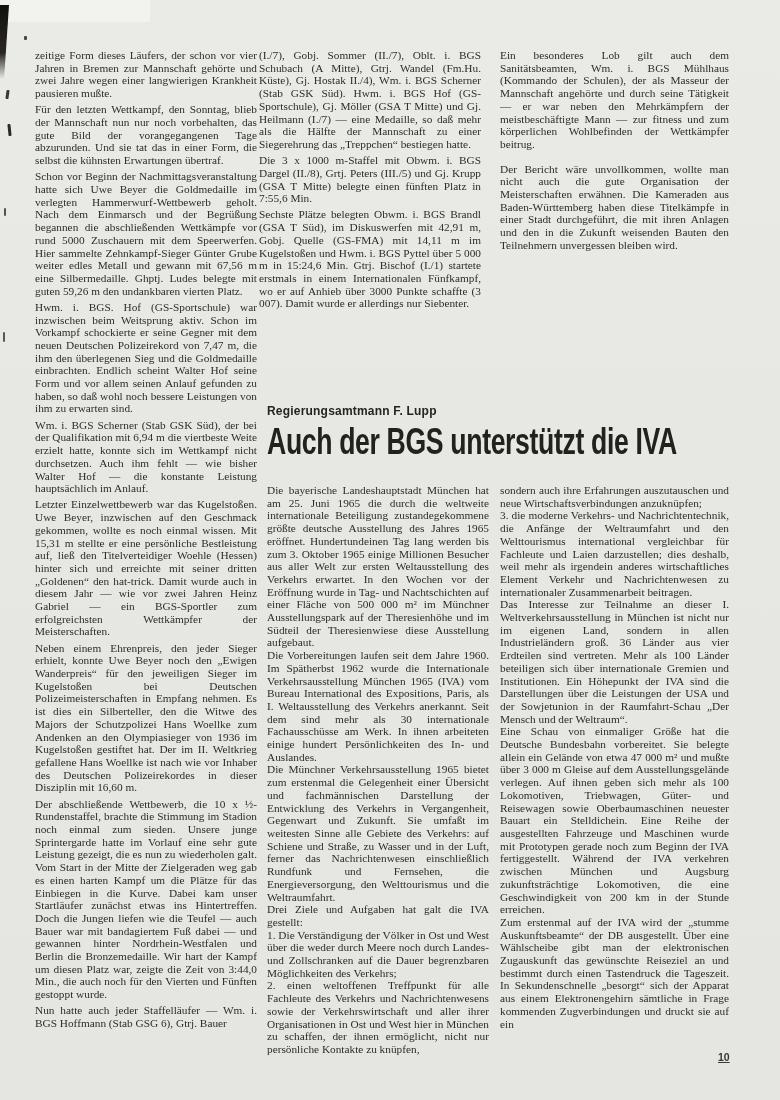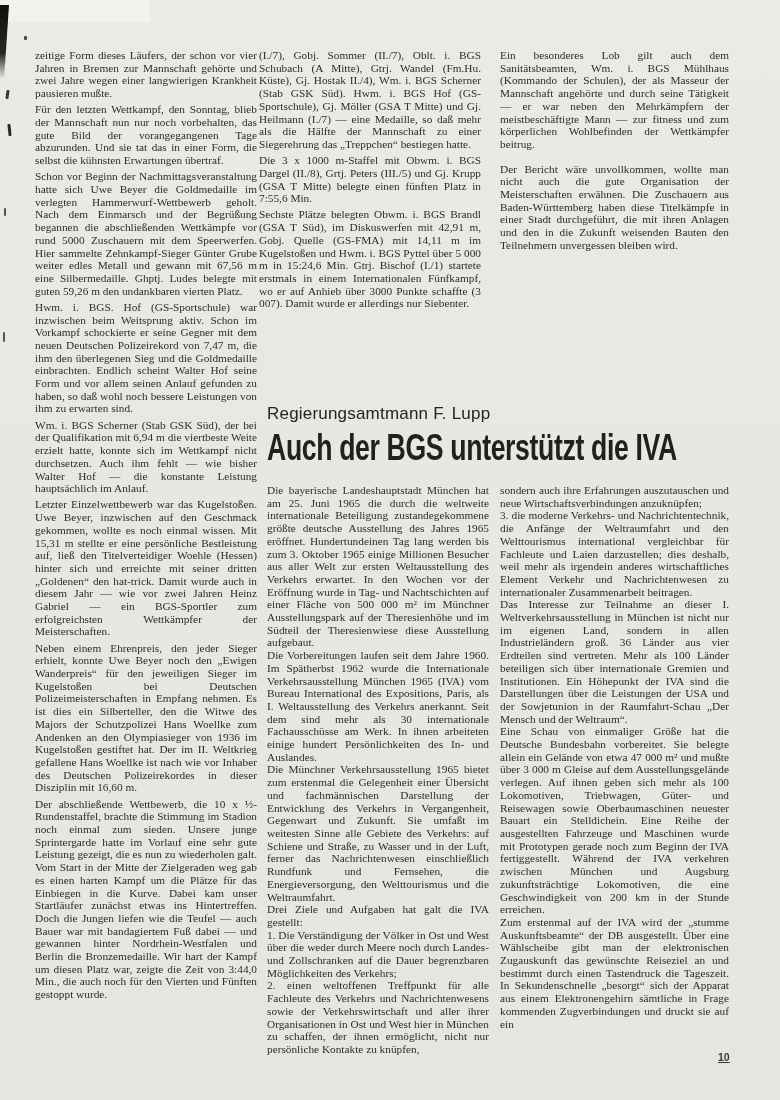--- a/index.html
+++ b/index.html
@@ -14,22 +14,22 @@
   .col p{margin:0 0 3.5px;}
   .col1{left:35px;top:49px;width:222px;height:1042px;}
   .col2{left:259px;top:49px;width:222px;height:336px;}
   .col3{left:500px;top:49px;width:229px;height:344px;}
   .col3 p{margin:0 0 12px;}
   .colA{left:267px;top:484px;width:222px;height:600px;}
   .colB{left:500px;top:484px;width:229px;height:600px;}
   .colA p,.colB p{margin:0;}
   .headline-block{position:absolute;left:267px;top:404px;width:472px;}
   .kicker{
-    font-family:"Liberation Sans",sans-serif;font-weight:normal;
-    font-size:17px;letter-spacing:.2px;color:#25241f;margin:0 0 4px;
+    font-family:"Liberation Sans",sans-serif;font-weight:bold;
+    font-size:12px;letter-spacing:.2px;color:#25241f;margin:0 0 4px;
   }
   .headline{
     font-family:"Liberation Sans",sans-serif;font-weight:bold;
     font-size:37px;letter-spacing:-.5px;color:#22211d;white-space:nowrap;
     transform:scaleX(.72);transform-origin:left center;margin:0 0 9px;line-height:40px;
   }
   .subtitle{
     font-family:"Liberation Sans",sans-serif;font-weight:bold;
     font-size:13.5px;letter-spacing:.2px;color:#25241f;margin:0;
   }
@@ -67,31 +67,32 @@
 
   <div class="col col1">
       <p>zeitige Form dieses Läufers, der schon vor vier Jahren in Bremen zur Mannschaft gehörte und zwei Jahre wegen einer langwierigen Krankheit pausieren mußte.</p>
       <p>Für den letzten Wettkampf, den Sonntag, blieb der Mannschaft nun nur noch vorbehalten, das gute Bild der vorangegangenen Tage abzurunden. Und sie tat das in einer Form, die selbst die kühnsten Erwartungen übertraf.</p>
       <p>Schon vor Beginn der Nachmittagsveranstaltung hatte sich Uwe Beyer die Goldmedaille im verlegten Hammerwurf-Wettbewerb geholt. Nach dem Einmarsch und der Begrüßung begannen die abschließenden Wettkämpfe vor rund 5000 Zuschauern mit dem Speerwerfen. Hier sammelte Zehnkampf-Sieger Günter Grube weiter edles Metall und gewann mit 67,56 m eine Silbermedaille. Ghptj. Ludes belegte mit guten 59,26 m den undankbaren vierten Platz.</p>
       <p>Hwm. i. BGS. Hof (GS-Sportschule) war inzwischen beim Weitsprung aktiv. Schon im Vorkampf schockierte er seine Gegner mit dem neuen Deutschen Polizeirekord von 7,47 m, die ihm den überlegenen Sieg und die Goldmedaille einbrachten. Endlich scheint Walter Hof seine Form und vor allem seinen Anlauf gefunden zu haben, so daß wohl noch bessere Leistungen von ihm zu erwarten sind.</p>
       <p>Wm. i. BGS Scherner (Stab GSK Süd), der bei der Qualifikation mit 6,94 m die viertbeste Weite erzielt hatte, konnte sich im Wettkampf nicht durchsetzen. Auch ihm fehlt — wie bisher Walter Hof — die konstante Leistung hauptsächlich im Anlauf.</p>
       <p>Letzter Einzelwettbewerb war das Kugelstoßen. Uwe Beyer, inzwischen auf den Geschmack gekommen, wollte es noch einmal wissen. Mit 15,31 m stellte er eine persönliche Bestleistung auf, ließ den Titelverteidiger Woehle (Hessen) hinter sich und erreichte mit seiner dritten „Goldenen“ den hat-trick. Damit wurde auch in diesem Jahr — wie vor zwei Jahren Heinz Gabriel — ein BGS-Sportler zum erfolgreichsten Wettkämpfer der Meisterschaften.</p>
       <p>Neben einem Ehrenpreis, den jeder Sieger erhielt, konnte Uwe Beyer noch den „Ewigen Wanderpreis“ für den jeweiligen Sieger im Kugelstoßen bei Deutschen Polizeimeisterschaften in Empfang nehmen. Es ist dies ein Silberteller, den die Witwe des Majors der Schutzpolizei Hans Woellke zum Andenken an den Olympiasieger von 1936 im Kugelstoßen gestiftet hat. Der im II. Weltkrieg gefallene Hans Woellke ist nach wie vor Inhaber des Deutschen Polizeirekordes in dieser Disziplin mit 16,60 m.</p>
       <p>Der abschließende Wettbewerb, die 10 x ½-Rundenstaffel, brachte die Stimmung im Stadion noch einmal zum sieden. Unsere junge Sprintergarde hatte im Vorlauf eine sehr gute Leistung gezeigt, die es nun zu wiederholen galt. Vom Start in der Mitte der Zielgeraden weg gab es einen harten Kampf um die Plätze für das Einbiegen in die Kurve. Dabei kam unser Startläufer zunächst etwas ins Hintertreffen. Doch die Jungen liefen wie die Teufel — auch Bauer war mit bandagiertem Fuß dabei — und gewannen hinter Nordrhein-Westfalen und Berlin die Bronzemedaille. Wir hart der Kampf um diesen Platz war, zeigte die Zeit von 3:44,0 Min., die auch noch für den Vierten und Fünften gestoppt wurde.</p>
+      <p>Nun hatte auch jeder Staffelläufer — Wm. i. BGS Hoffmann (Stab GSG 6), Gtrj. Bauer</p>
     </div>
 
   <div class="col col2">
       <p>(I./7), Gobj. Sommer (II./7), Oblt. i. BGS Schubach (A Mitte), Gtrj. Wandel (Fm.Hu. Küste), Gj. Hostak II./4), Wm. i. BGS Scherner (Stab GSK Süd). Hwm. i. BGS Hof (GS-Sportschule), Gj. Möller (GSA T Mitte) und Gj. Heilmann (I./7) — eine Medaille, so daß mehr als die Hälfte der Mannschaft zu einer Siegerehrung das „Treppchen“ bestiegen hatte.</p>
       <p>Die 3 x 1000 m-Staffel mit Obwm. i. BGS Dargel (II./8), Grtj. Peters (III./5) und Gj. Krupp (GSA T Mitte) belegte einen fünften Platz in 7:55,6 Min.</p>
       <p>Sechste Plätze belegten Obwm. i. BGS Brandl (GSA T Süd), im Diskuswerfen mit 42,91 m, Gobj. Quelle (GS-FMA) mit 14,11 m im Kugelstoßen und Hwm. i. BGS Pyttel über 5 000 m in 15:24,6 Min. Gtrj. Bischof (I./1) startete erstmals in einem Internationalen Fünfkampf, wo er auf Anhieb über 3000 Punkte schaffte (3 007). Damit wurde er allerdings nur Siebenter.</p>
     </div>
 
   <div class="col col3">
       <p>Ein besonderes Lob gilt auch dem Sanitätsbeamten, Wm. i. BGS Mühlhaus (Kommando der Schulen), der als Masseur der Mannschaft angehörte und durch seine Tätigkeit — er war neben den Mehrkämpfern der meistbeschäftigte Mann — zur fitness und zum körperlichen Wohlbefinden der Wettkämpfer beitrug.</p>
-      <p>Der Bericht wäre unvollkommen, wollte man nicht auch die gute Organisation der Meisterschaften erwähnen. Die Zuschauern aus Baden-Württemberg haben diese Titelkämpfe in einer Stadt durchgeführt, die mit ihren Anlagen und den in die Zukunft weisenden Bauten den Teilnehmern unvergessen bleiben wird.</p>
+      <p>Der Bericht wäre unvollkommen, wollte man nicht auch die gute Organisation der Meisterschaften erwähnen. Die Kameraden aus Baden-Württemberg haben diese Titelkämpfe in einer Stadt durchgeführt, die mit ihren Anlagen und den in die Zukunft weisenden Bauten den Teilnehmern unvergessen bleiben wird.</p>
     </div>
 
   <div class="headline-block">
     <div class="kicker">Regierungsamtmann F. Lupp</div>
     <h1 class="headline">Auch der BGS unterstützt die IVA</h1>
   </div>
 
   <div class="col colA">
       <p>Die bayerische Landeshauptstadt München hat am 25. Juni 1965 die durch die weltweite internationale Beteiligung zustandegekommene größte deutsche Ausstellung des Jahres 1965 eröffnet. Hundertundeinen Tag lang werden bis zum 3. Oktober 1965 einige Millionen Besucher aus aller Welt zur ersten Weltausstellung des Verkehrs erwartet. In den Wochen vor der Eröffnung wurde in Tag- und Nachtschichten auf einer Fläche von 500 000 m² im Münchner Ausstellungspark auf der Theresienhöhe und im Südteil der Theresienwiese diese Ausstellung aufgebaut.</p>
       <p>Die Vorbereitungen laufen seit dem Jahre 1960. Im Spätherbst 1962 wurde die Internationale Verkehrsausstellung München 1965 (IVA) vom Bureau International des Expositions, Paris, als I. Weltausstellung des Verkehrs anerkannt. Seit dem sind mehr als 30 internationale Fachausschüsse am Werk. In ihnen arbeiteten einige hundert Persönlichkeiten des In- und Auslandes.</p>

